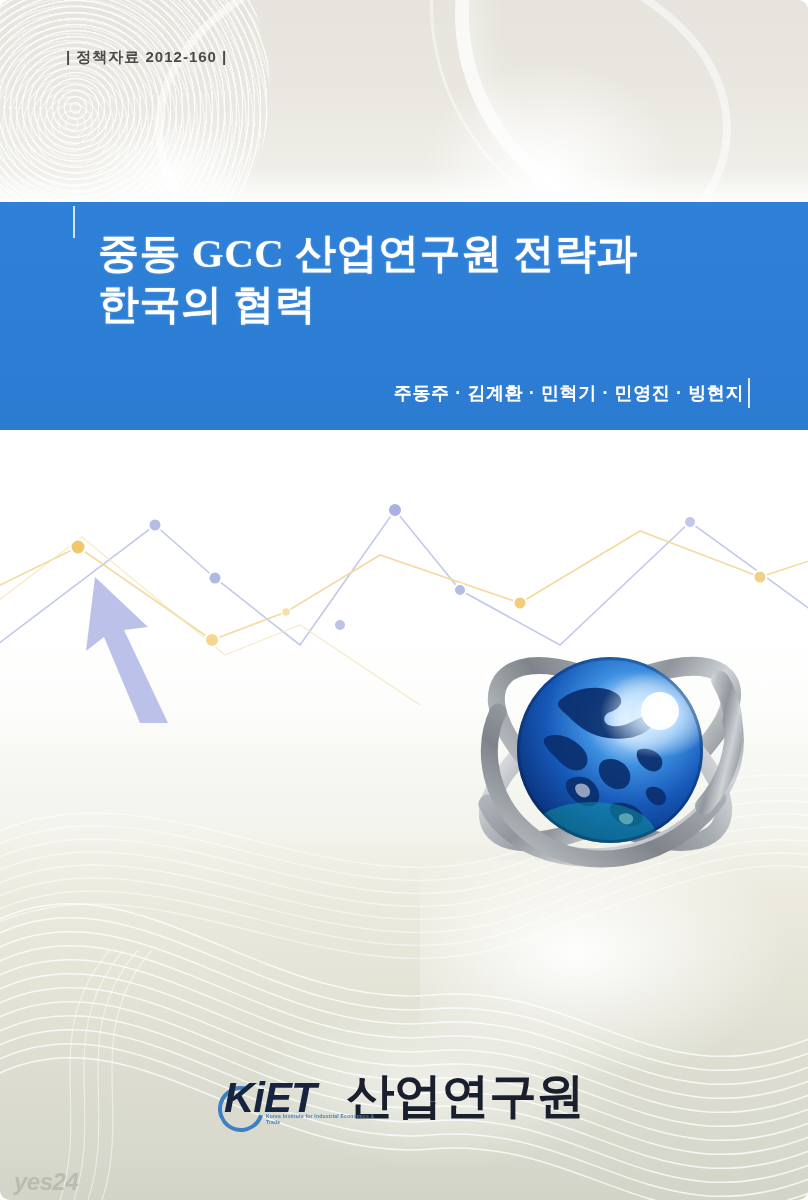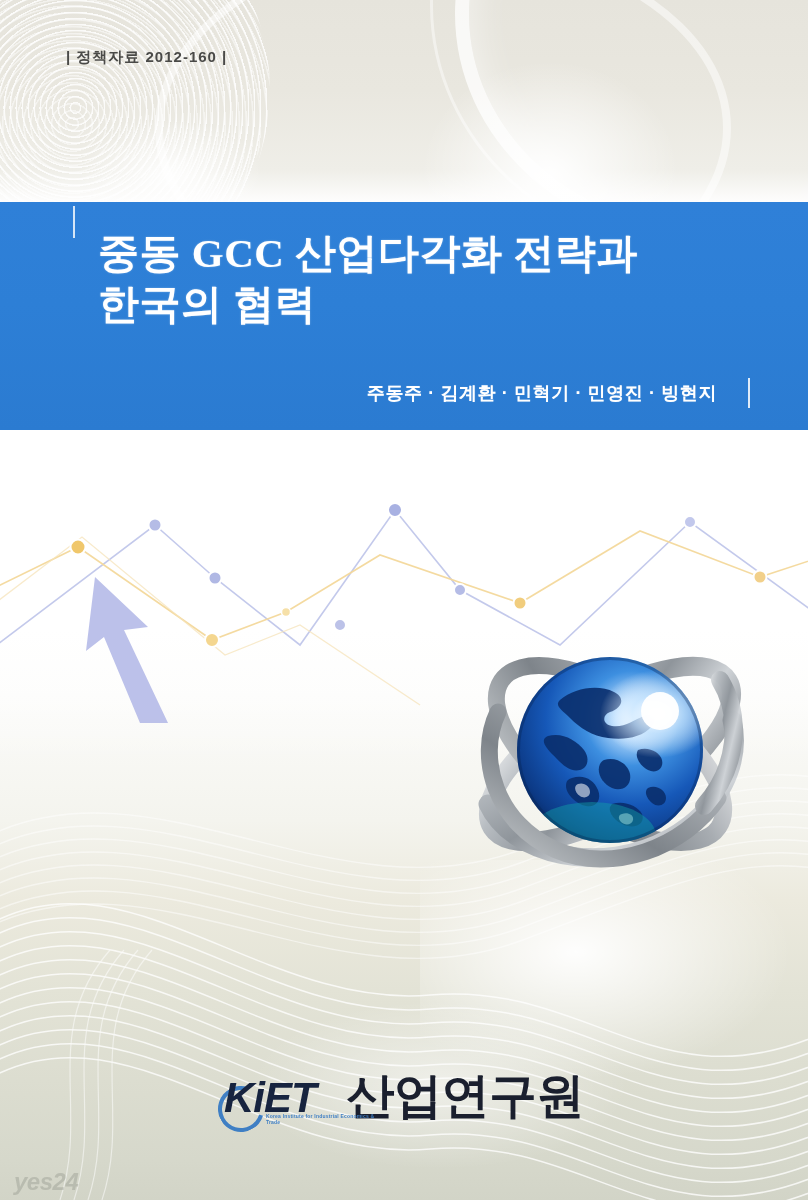--- a/index.html
+++ b/index.html
@@ -10,20 +10,21 @@
   body {
     font-family: "Liberation Sans", sans-serif;
   }
 
   #cover {
     position: relative;
     width: 808px;
     height: 1200px;
     overflow: hidden;
     background: #eceae2;
+    border-radius: 10px;
   }
 
   
   .bg-base {
     position: absolute;
     inset: 0;
     background:
       linear-gradient(to bottom,
         #e6e4dc 0px,
         #e9e7df 90px,
@@ -172,21 +173,21 @@
     letter-spacing: 0.5px;
     line-height: 51px;
     text-shadow: 0 0 2px rgba(255,255,255,.35);
     white-space: nowrap;
   }
   .authors-row {
     position: absolute;
     right: 58px; top: 378px;
     display: flex;
     align-items: center;
-    gap: 31px;
+    gap: 4px;
   }
   .authors {
     color: #ffffff;
     font-size: 18px;
     font-weight: 700;
     letter-spacing: .6px;
     white-space: nowrap;
     text-shadow: 0 0 1px rgba(255,255,255,.3);
   }
   .authors-tick {
@@ -335,21 +336,21 @@
   <div class="white-band"></div>
   <div class="bottom-sheen"></div>
   <div class="bottom-sheen2"></div>
 
   <div class="doc-code">| 정책자료 2012-160 |</div>
 
   <div class="blue-band"></div>
   <div class="band-tick"></div>
 
   <div class="title-block">
-    <div class="title-line">중동 GCC 산업다각화 전략과</div>
+    <div class="title-line">중동 GCC 산업연구원 전략과</div>
     <div class="title-line">한국의 협력</div>
   </div>
 
   <div class="authors-row">
     <div class="authors">주동주 · 김계환 · 민혁기 · 민영진 · 빙현지</div>
     <div class="authors-tick"></div>
   </div>
 
   <svg class="netgraph" viewBox="0 0 808 270">
 

